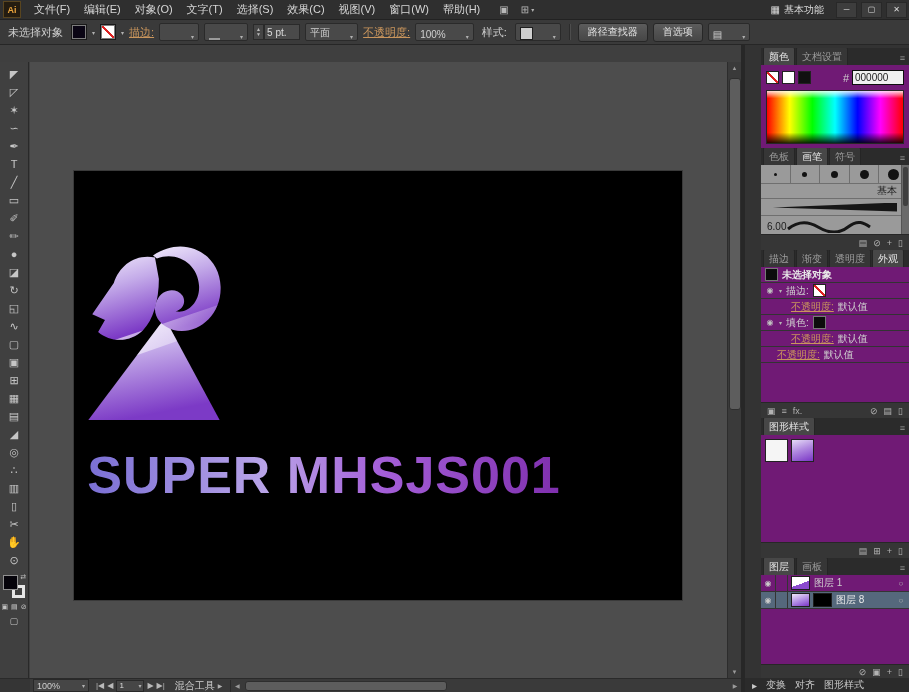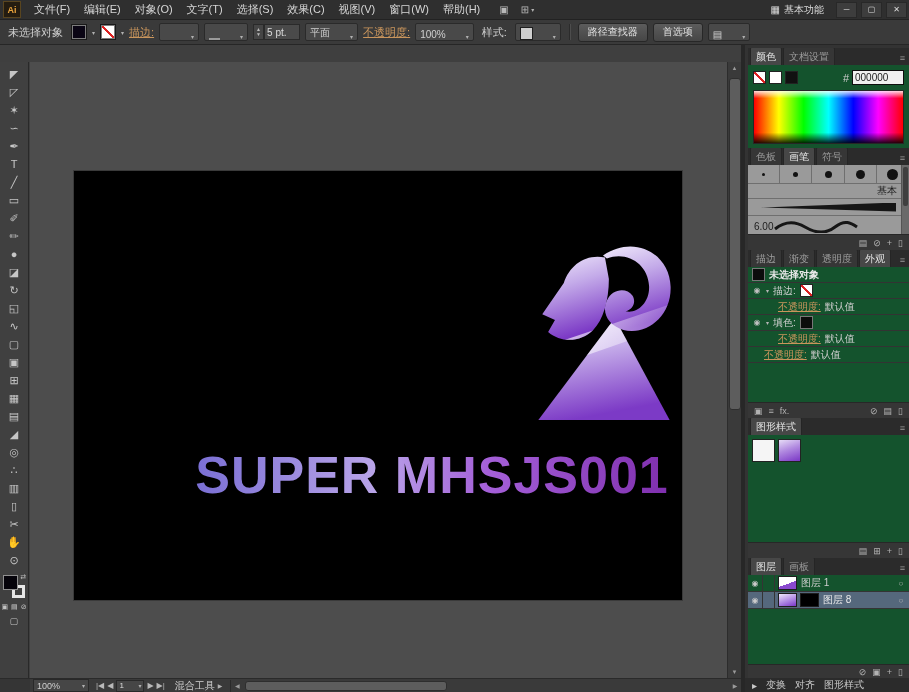--- a/index.html
+++ b/index.html
@@ -54,21 +54,21 @@
   .fswidget{position:relative;width:22px;height:23px;margin-top:6px;}
   .fsfill{position:absolute;left:0;top:0;width:13px;height:13px;background:#05030a;border:1px solid #909090;z-index:2;}
   .fsstroke{position:absolute;right:0;bottom:0;width:13px;height:13px;background:#404040;
             border:3px solid #e6e6e6;box-sizing:border-box;}
   .fsswap{position:absolute;right:-1px;top:-2px;font-size:7px;color:#bbb;}
   .modebar{display:flex;gap:3px;margin-top:5px;font-size:7px;color:#c2c2c2;}
   .screenmode{margin-top:5px;font-size:9px;color:#c2c2c2;}
   
   #canvas{position:absolute;left:30px;top:62px;width:711px;height:616px;background:#4d4d4d;overflow:hidden;}
   #artboard{position:absolute;left:44px;top:109px;width:608px;height:429px;background:#000;
-            display:flex;flex-direction:column;align-items:flex-end;box-shadow:0 0 0 1px #3a3a3a;}
+            display:flex;flex-direction:column;align-items:flex-start;box-shadow:0 0 0 1px #3a3a3a;}
   #vscroll{position:absolute;right:0;top:0;width:14px;height:616px;background:#3a3a3a;
            border-left:1px solid #2c2c2c;box-sizing:border-box;display:flex;flex-direction:column;
            align-items:center;font-size:6px;color:#9a9a9a;}
   .vthumb{width:10px;height:330px;background:#5d5d5d;border:1px solid #2e2e2e;border-radius:3px;margin-top:4px;}
   .scrollarrow{height:12px;display:flex;align-items:center;justify-content:center;}
   
   #corner{position:absolute;left:0;top:678px;width:30px;height:14px;background:#353535;
           border-top:1px solid #2a2a2a;box-sizing:border-box;}
   #statusbar{position:absolute;left:30px;top:678px;width:711px;height:14px;background:#3a3a3a;
              border-top:1px solid #2a2a2a;box-sizing:border-box;display:flex;align-items:center;font-size:9px;}
@@ -80,21 +80,21 @@
   .toolstatus{margin-left:10px;font-size:10px;color:#d2d2d2;display:flex;align-items:center;gap:3px;}
   .hscroll{flex:1;height:12px;margin-left:8px;background:#3a3a3a;border-left:1px solid #2a2a2a;
            position:relative;display:flex;align-items:center;font-size:6px;color:#9a9a9a;}
   .hthumb{position:absolute;left:14px;width:200px;top:1px;bottom:1px;background:#5d5d5d;
           border:1px solid #2e2e2e;border-radius:3px;}
   .harrow{width:12px;text-align:center;}
   .harrow.right{position:absolute;right:0;}
   
   #rightdock{position:absolute;left:741px;top:45px;width:168px;height:647px;background:#333;
              border-left:4px solid #272727;box-sizing:border-box;}
-  .panel{position:absolute;left:3px;right:0;background:#14532d;border-bottom:1px solid #f9a8d4;overflow:hidden;}
+  .panel{position:absolute;left:16px;right:0;background:#701a75;border-bottom:1px solid #f9a8d4;overflow:hidden;}
   .phead{height:17px;background:#2b2b2b;display:flex;align-items:flex-end;padding-left:2px;gap:1px;}
   .ptab{font-size:10px;padding:2px 5px 1px;background:#363636;color:#9d9d9d;border:1px solid #252525;
         border-bottom:none;border-radius:2px 2px 0 0;white-space:nowrap;}
   .ptab.on{background:#474747;color:#e6e6e6;}
   .pmenu{margin-left:auto;color:#9a9a9a;font-size:9px;padding:0 4px 2px;}
   .pfoot{position:absolute;left:0;right:0;bottom:0;height:15px;background:#363636;border-top:1px solid #272727;
          display:flex;align-items:center;gap:6px;padding:0 6px;color:#b2b2b2;font-size:9px;}
   .footright{margin-left:auto;display:flex;gap:6px;}
   
   .colrow{display:flex;align-items:center;gap:3px;padding:5px 5px 0;}

